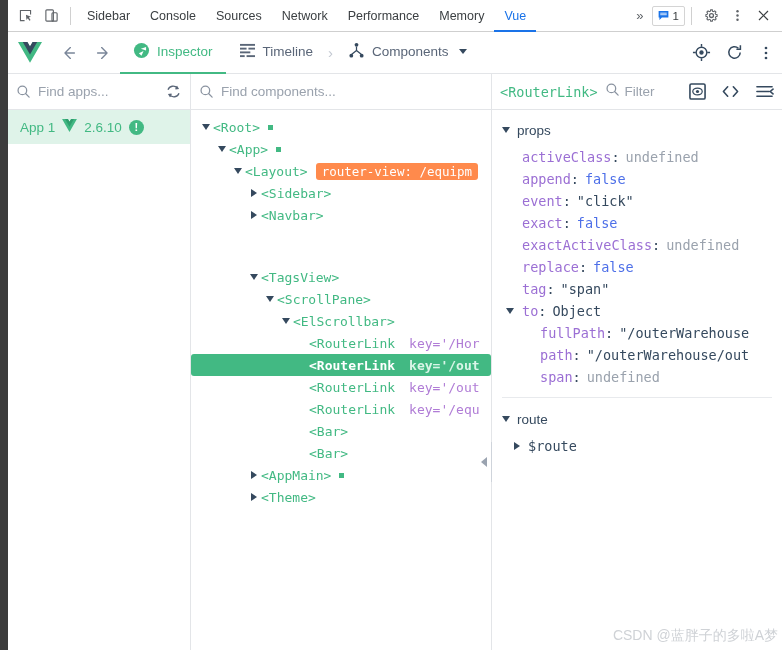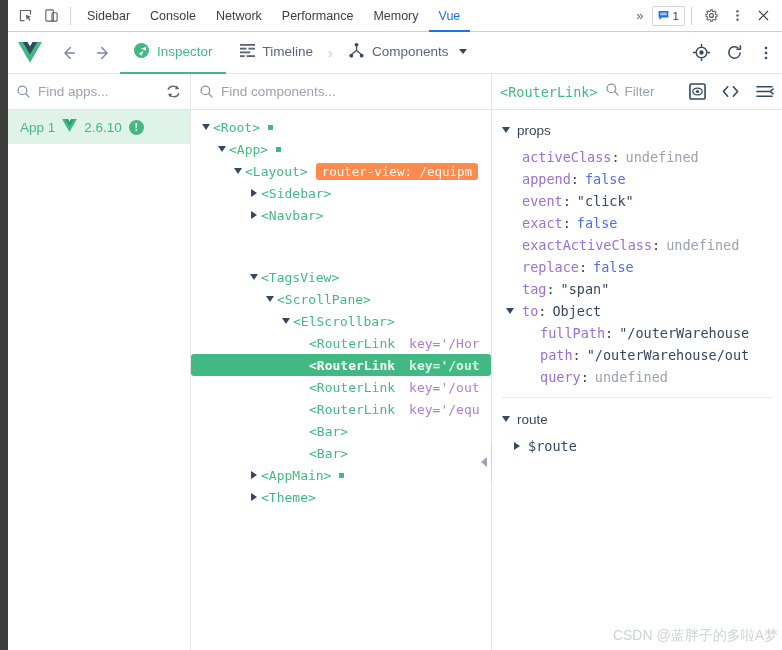--- a/index.html
+++ b/index.html
@@ -357,20 +357,21 @@
       <div class="dt-icon-btn">
         <svg width="15" height="15" viewBox="0 0 16 16">
             <rect x="2" y="2" width="8" height="12" rx="1" fill="none" stroke="#5f6368" stroke-width="1.2"></rect>
             <rect x="8.5" y="5" width="5.5" height="9" rx="1" fill="none" stroke="#5f6368" stroke-width="1.2"></rect>
           </svg>
       </div>
       <div class="dt-sep"></div>
       <div class="dt-tabs">
         <div class="dt-tab">Sidebar</div>
         <div class="dt-tab">Console</div>
+        <div class="dt-tab">Sources</div>
         <div class="dt-tab">Network</div>
         <div class="dt-tab">Performance</div>
         <div class="dt-tab">Memory</div>
         <div class="dt-tab active">Vue</div>
       </div>
       <div class="dt-right">
         <div class="dt-chev">»</div>
         <div class="msg-badge">
           <svg width="13" height="13" viewBox="0 0 16 16">
               <path d="M2 2.5h12v8H6l-3 3v-3H2z" fill="#1a73e8"></path>
@@ -710,21 +711,21 @@
                 <span class="k">fullPath</span>
                 <span class="colon">:</span>
                 <span class="v-str">"/outerWarehouse</span>
               </div>
               <div class="kv-row indent2">
                 <span class="k">path</span>
                 <span class="colon">:</span>
                 <span class="v-str">"/outerWarehouse/out</span>
               </div>
               <div class="kv-row indent2">
-                <span class="k">query</span>
+                <span class="k">span</span>
                 <span class="colon">:</span>
                 <span class="v-undef">undefined</span>
               </div>
             </div>
 
           <div class="divider"></div>
 
           <div class="sec-header">
             <span class="sec-caret-down"></span>
             <span>route</span>

